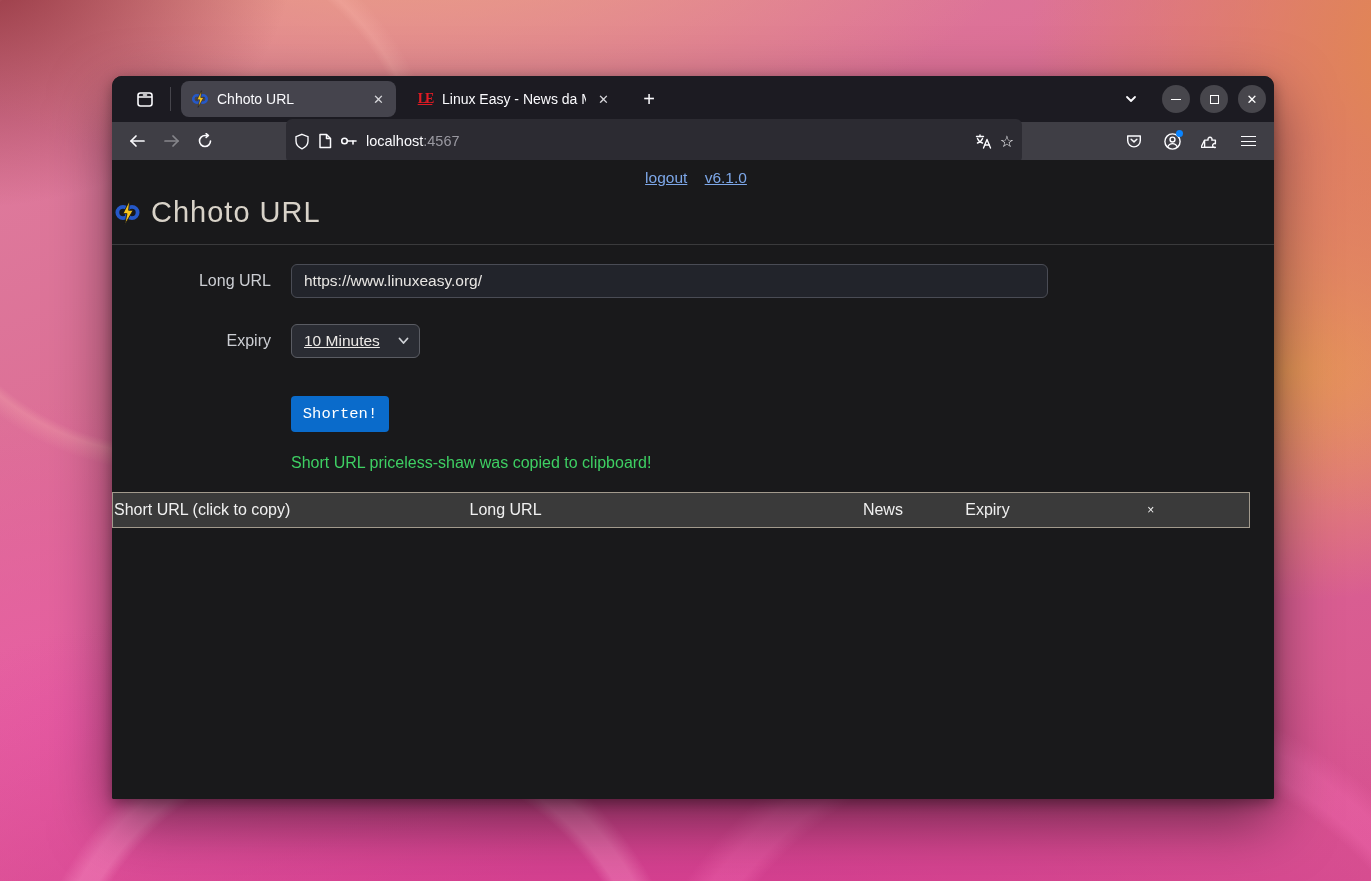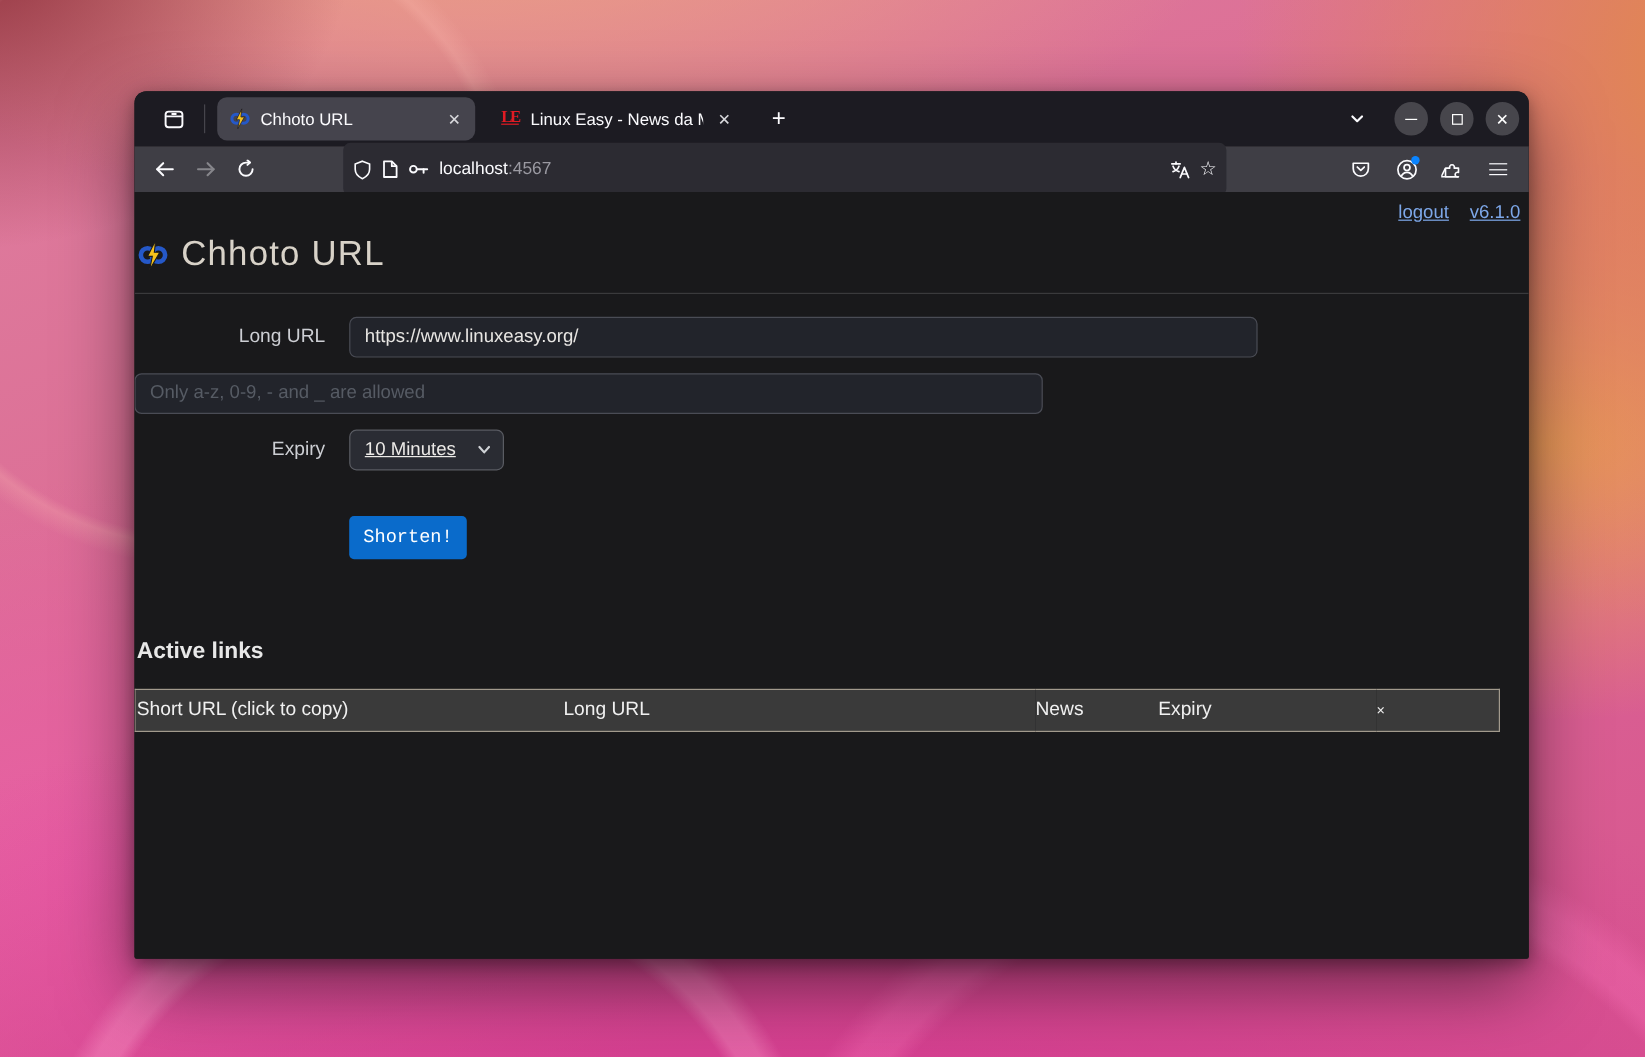--- a/index.html
+++ b/index.html
@@ -81,21 +81,21 @@
   .url-icon { display:flex; align-items:center; color:#fbfbfe; }
   .star-glyph { font-size:16px; color:#fbfbfe; }
   .right-tools { display:flex; align-items:center; gap:6px; margin-left:auto; }
   .tool-btn { width:32px; height:28px; border-radius:5px; position:relative; }
   .badge-dot { position:absolute; top:3px; right:5px; width:7px; height:7px; border-radius:50%; background:#0a84ff; }
   .hamburger { display:flex; flex-direction:column; gap:3.5px; }
   .hamburger i { display:block; width:15px; height:0; border-top:1.7px solid #fbfbfe; }
 
   
   .content { height:639px; background:#19191b; color:#dcdcdc; position:relative; overflow:hidden; }
-  .top-links { text-align:right; padding:9px 7px 0 0; font-size:15.5px; }
+  .top-links { text-align:center; padding:9px 7px 0 0; font-size:15.5px; }
   .top-links a { color:#7da7e8; text-decoration:underline; margin-left:13px; }
   h1.site-title {
     display:flex; align-items:center; gap:10px; margin:9px 0 0 2px;
     font-size:29px; font-weight:400; color:#d8d2c8; letter-spacing:1px;
   }
   .header-divider { border:none; border-top:1px solid #3a3a3c; margin-top:15px; }
 
   .shorten-form { margin-top:19px; }
   .form-row { display:flex; align-items:center; margin-bottom:13px; }
   .form-row .lbl {
@@ -298,36 +298,35 @@
     </h1>
 
     <hr class="header-divider">
 
     <form class="shorten-form">
       <div class="form-row">
         <label class="lbl">Long URL</label>
         <input class="txt-input" type="text" value="https://www.linuxeasy.org/" style="">
       </div>
       <div class="form-row">
-        <input class="txt-input" type="text" placeholder="Only a-z, 0-9, - and _ are allowed" style="">
       </div>
       <div class="form-row">
         <label class="lbl">Expiry</label>
         <div class="select-box">
           <span class="sel-val">10 Minutes</span>
           <svg width="11" height="8" viewBox="0 0 11 8" fill="none" stroke="#cfd2d6" stroke-width="1.8" stroke-linecap="round" stroke-linejoin="round">
               <polyline points="1.5,1.5 5.5,6 9.5,1.5"></polyline>
             </svg>
         </div>
       </div>
 
       <button class="submit-btn" type="submit">Shorten!</button>
+      <p class="status-msg">Short URL priceless-shaw was copied to clipboard!</p>
     </form>
 
-    <h2 class="links-heading">Active links</h2>
 
     <table class="links-table">
       <colgroup>
           <col style="width:31.4%">
           <col style="width:34.6%">
           <col style="width:9%">
           <col style="width:16%">
           <col style="width:9%">
         </colgroup>
       <thead>

